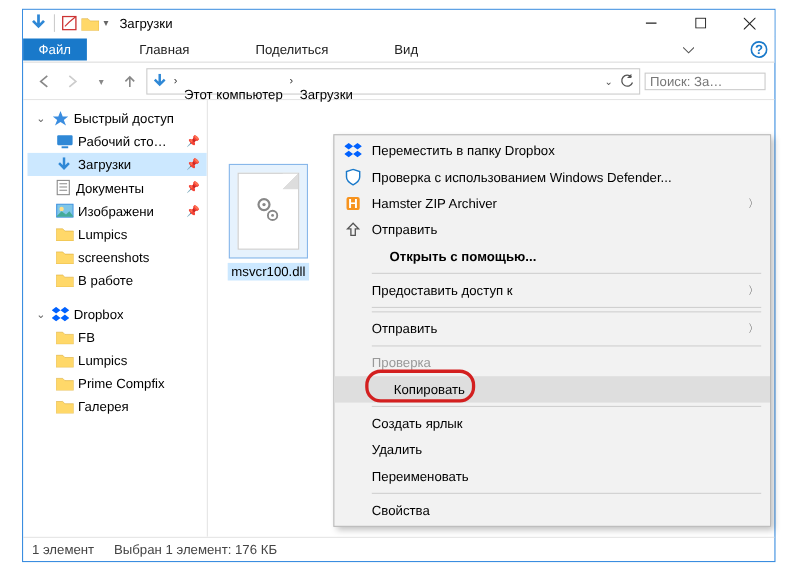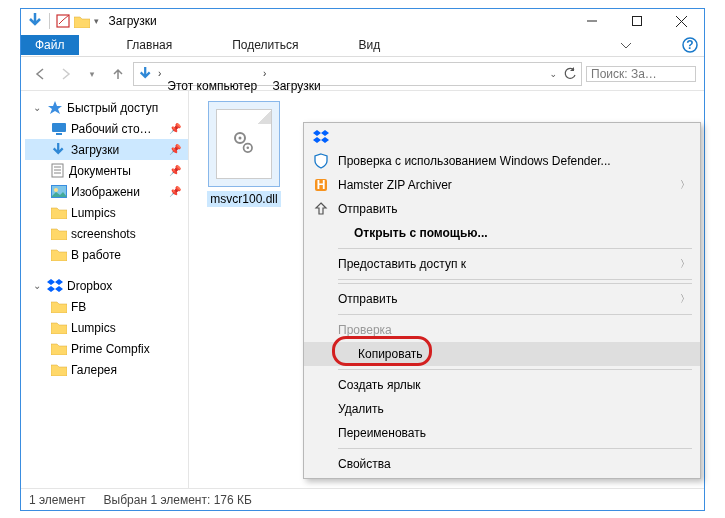--- a/index.html
+++ b/index.html
@@ -28,21 +28,21 @@
 .body { flex: 1; display: flex; overflow: hidden; }
 .sidebar { width: 168px; border-right: 1px solid #e5e5e5; padding: 6px 0 6px 4px; overflow: hidden; }
 .tree-item { display: flex; align-items: center; height: 21px; padding-left: 8px; gap: 4px; white-space: nowrap; overflow: hidden; }
 .tree-item.lvl1 { padding-left: 26px; }
 .tree-item .expand { width: 10px; color: #666; font-size: 10px; }
 .tree-item .pin { margin-left: auto; margin-right: 6px; color: #aaa; font-size: 10px; }
 .tree-item.sel { background: #cce8ff; }
 .tree-spacer { height: 10px; }
 .tree-item .label { overflow: hidden; text-overflow: clip; }
 .content { flex: 1; position: relative; padding: 10px; }
-.file { width: 90px; display: flex; flex-direction: column; align-items: center; }
+.file { width: 90px; display: flex; flex-direction: column; align-items: center; margin-top: 48px; }
 .file .thumb { width: 72px; height: 86px; border: 1px solid #88b7ea; background: #e6f2fd; display: flex; align-items: center; justify-content: center; }
 .file .thumb .page { width: 56px; height: 70px; background: #fff; border: 1px solid #ccc; display: flex; align-items: center; justify-content: center; position: relative; }
 .file .thumb .page::before { content: ""; position: absolute; top: 0; right: 0; width: 14px; height: 14px; background: linear-gradient(135deg, #fff 50%, #ddd 50%); }
 .file .name { margin-top: 4px; font-size: 12px; text-align: center; background: #cce8ff; padding: 1px 3px; }
 .status { height: 22px; border-top: 1px solid #e5e5e5; display: flex; align-items: center; padding: 0 8px; gap: 18px; color: #444; font-size: 12px; }
 .ctxmenu { position: absolute; left: 303px; top: 122px; width: 398px; background: #f2f2f2; border: 1px solid #b8b8b8; box-shadow: 3px 3px 6px rgba(0,0,0,0.25); padding: 2px 0; }
 .ctxmenu .mi { height: 24px; display: flex; align-items: center; padding: 0 10px 0 8px; gap: 8px; position: relative; }
 .ctxmenu .mi .icon { width: 18px; display: flex; align-items: center; justify-content: center; }
 .ctxmenu .mi .lbl { flex: 1; white-space: nowrap; }
 .ctxmenu .mi .arrow { color: #555; font-size: 10px; }
@@ -322,20 +322,21 @@
 
 </div>
 
 <div class="ctxmenu" id="ctx">
     <div class="mi">
       <span class="icon">
         <svg width="16" height="14">
           <path fill="#0061ff" d="M4 0 L8 3 L4 6 L0 3z M12 0 L16 3 L12 6 L8 3z M4 7 L8 10 L4 13 L0 10z M12 7 L16 10 L12 13 L8 10z"></path>
         </svg>
       </span>
+      <span class="lbl">Переместить в папку Dropbox</span>
     </div>
     <div class="mi">
       <span class="icon">
         <svg width="16" height="16">
           <path d="M8 1 L14 3 V8 C14 12 8 15 8 15 C8 15 2 12 2 8 V3z" fill="#fff" stroke="#1979ca" stroke-width="1.3"></path>
         </svg>
       </span>
       <span class="lbl">Проверка с использованием Windows Defender...</span>
     </div>
     <div class="mi">

